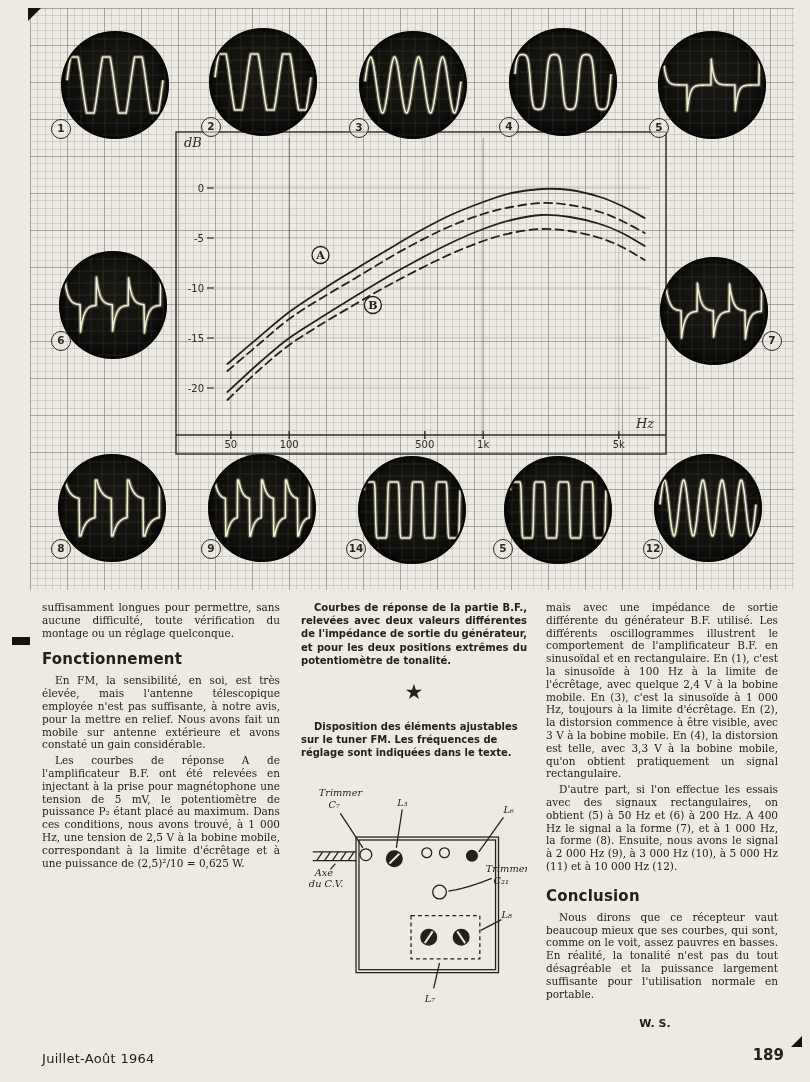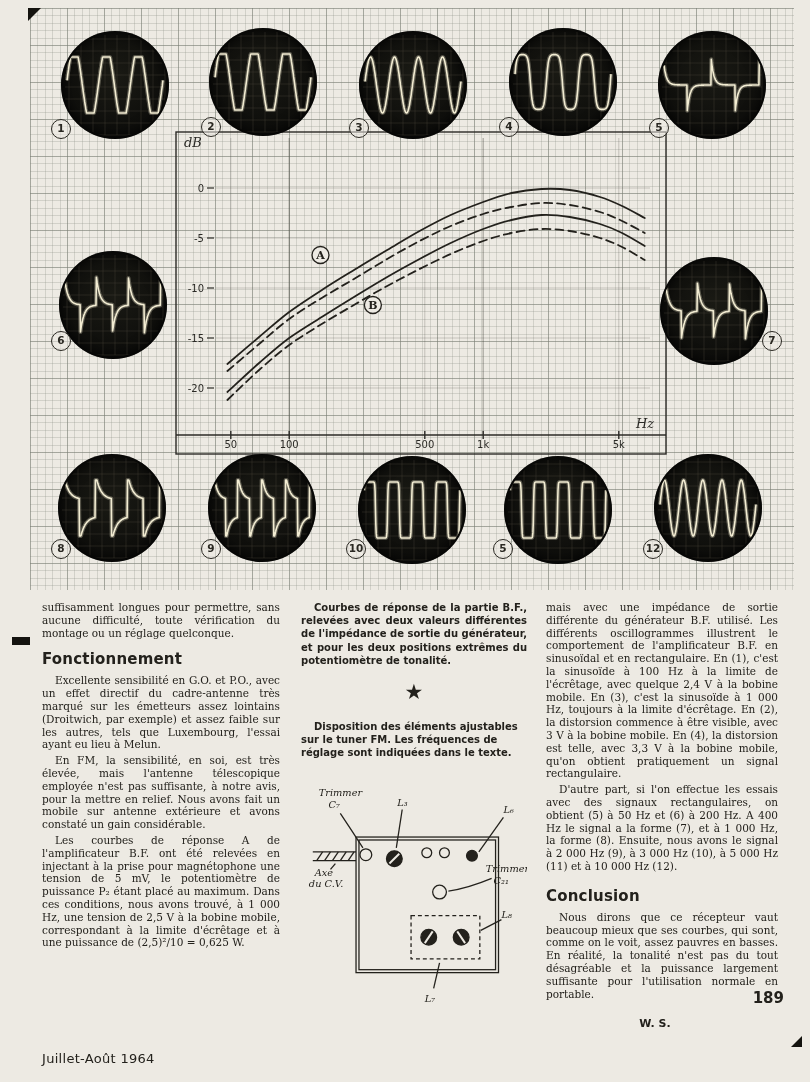--- a/index.html
+++ b/index.html
@@ -36,21 +36,21 @@
   .col p.no-indent{text-indent:0;}
   h2.heading{font:bold 15px "DejaVu Sans",sans-serif;margin:11px 0 6px;text-align:left;letter-spacing:.2px;}
   h2.heading.conclusion{margin-top:14px;}
   .caption{font:bold 10px/1.32 "DejaVu Sans",sans-serif;text-align:justify;margin:2px 4px 0 2px;text-indent:0;}
   .caption.centered{text-align:left;}
   .star{text-align:center;font-size:21px;margin:15px 0 17px;line-height:1;}
   .diagram{display:block;margin:10px auto 0;}
   .diagram text{font:italic 10px "DejaVu Serif",serif;fill:#23211c;}
   .signature{text-align:center;font:bold 11px "DejaVu Sans",sans-serif;padding-right:14px;margin-top:17px;}
   .footer-left{position:absolute;left:42px;top:1051px;font:13px "DejaVu Sans",sans-serif;letter-spacing:.3px;z-index:2;}
-  .footer-right{position:absolute;right:26px;top:989px;font:bold 15px "DejaVu Sans",sans-serif;z-index:2;}
+  .footer-right{position:absolute;right:26px;top:1046px;font:bold 15px "DejaVu Sans",sans-serif;z-index:2;}
 </style>
 </head>
 <body>
 
 <div class="page">
 
   <div class="grid-region"></div>
   <div class="corner-tl"></div>
   <div class="edge-mark"></div>
   <div class="corner-br"></div>
@@ -430,21 +430,21 @@
 
   <div class="badge" style="left:51px;top:119px">1</div>
   <div class="badge" style="left:201px;top:117px">2</div>
   <div class="badge" style="left:349px;top:118px">3</div>
   <div class="badge" style="left:499px;top:117px">4</div>
   <div class="badge" style="left:649px;top:118px">5</div>
   <div class="badge" style="left:51px;top:331px">6</div>
   <div class="badge" style="left:762px;top:331px">7</div>
   <div class="badge" style="left:51px;top:539px">8</div>
   <div class="badge" style="left:201px;top:539px">9</div>
-  <div class="badge" style="left:346px;top:539px">10</div>
+  <div class="badge" style="left:346px;top:539px">14</div>
   <div class="badge" style="left:493px;top:539px">5</div>
   <div class="badge" style="left:643px;top:539px">12</div>
 
   <svg id="chart-svg" width="505" height="332">
       <rect x="6" y="2" width="490" height="322" fill="none" stroke="#2b2a26" stroke-width="1.4"></rect>
       <line x1="46" y1="58" x2="480" y2="58" stroke="rgba(60,58,50,0.22)" stroke-width="1"></line>
       <line x1="37" y1="58" x2="44" y2="58" stroke="#2b2a26" stroke-width="1.2"></line>
       <text x="34" y="61.5" text-anchor="end" class="tick">0</text>
       <line x1="46" y1="108" x2="480" y2="108" stroke="rgba(60,58,50,0.22)" stroke-width="1"></line>
       <line x1="37" y1="108" x2="44" y2="108" stroke="#2b2a26" stroke-width="1.2"></line>
@@ -484,21 +484,20 @@
       <text x="150.50575411596043" y="128.8" text-anchor="middle" class="ann">A</text>
       <circle cx="202.88493192921885" cy="175" r="8.5" fill="#edeae3" stroke="#23211c" stroke-width="1.3"></circle>
       <text x="202.88493192921885" y="178.8" text-anchor="middle" class="ann">B</text>
     </svg>
 
   <div class="cols">
 
     <div class="col col-left">
       <p class="no-indent">suffisamment longues pour permettre, sans aucune difficulté, toute vérification du montage ou un réglage quelconque.</p>
       <h2 class="heading">Fonctionnement</h2>
-      <p>Excellente sensibilité en G.O. et P.O., avec un effet directif du cadre-antenne très marqué sur les émetteurs assez lointains (Droitwich, par exemple) et assez faible sur les autres, tels que Luxembourg, l'essai ayant eu lieu à Melun.</p>
       <p>En FM, la sensibilité, en soi, est très élevée, mais l'antenne télescopique employée n'est pas suffisante, à notre avis, pour la mettre en relief. Nous avons fait un mobile sur antenne extérieure et avons constaté un gain considérable.</p>
       <p>Les courbes de réponse A de l'amplificateur B.F. ont été relevées en injectant à la prise pour magnétophone une tension de 5 mV, le potentiomètre de puissance P₂ étant placé au maximum. Dans ces conditions, nous avons trouvé, à 1 000 Hz, une tension de 2,5 V à la bobine mobile, correspondant à la limite d'écrêtage et à une puissance de (2,5)²/10 = 0,625 W.</p>
     </div>
 
     <div class="col col-mid">
       <p class="caption">Courbes de réponse de la partie B.F., relevées avec deux valeurs différentes de l'impédance de sortie du générateur, et pour les deux positions extrêmes du potentiomètre de tonalité.</p>
       <div class="star">★</div>
       <p class="caption centered">Disposition des éléments ajustables sur le tuner FM. Les fréquences de réglage sont indiquées dans le texte.</p>
 
       <svg class="diagram" viewBox="0 0 230 255" width="226" height="251">

